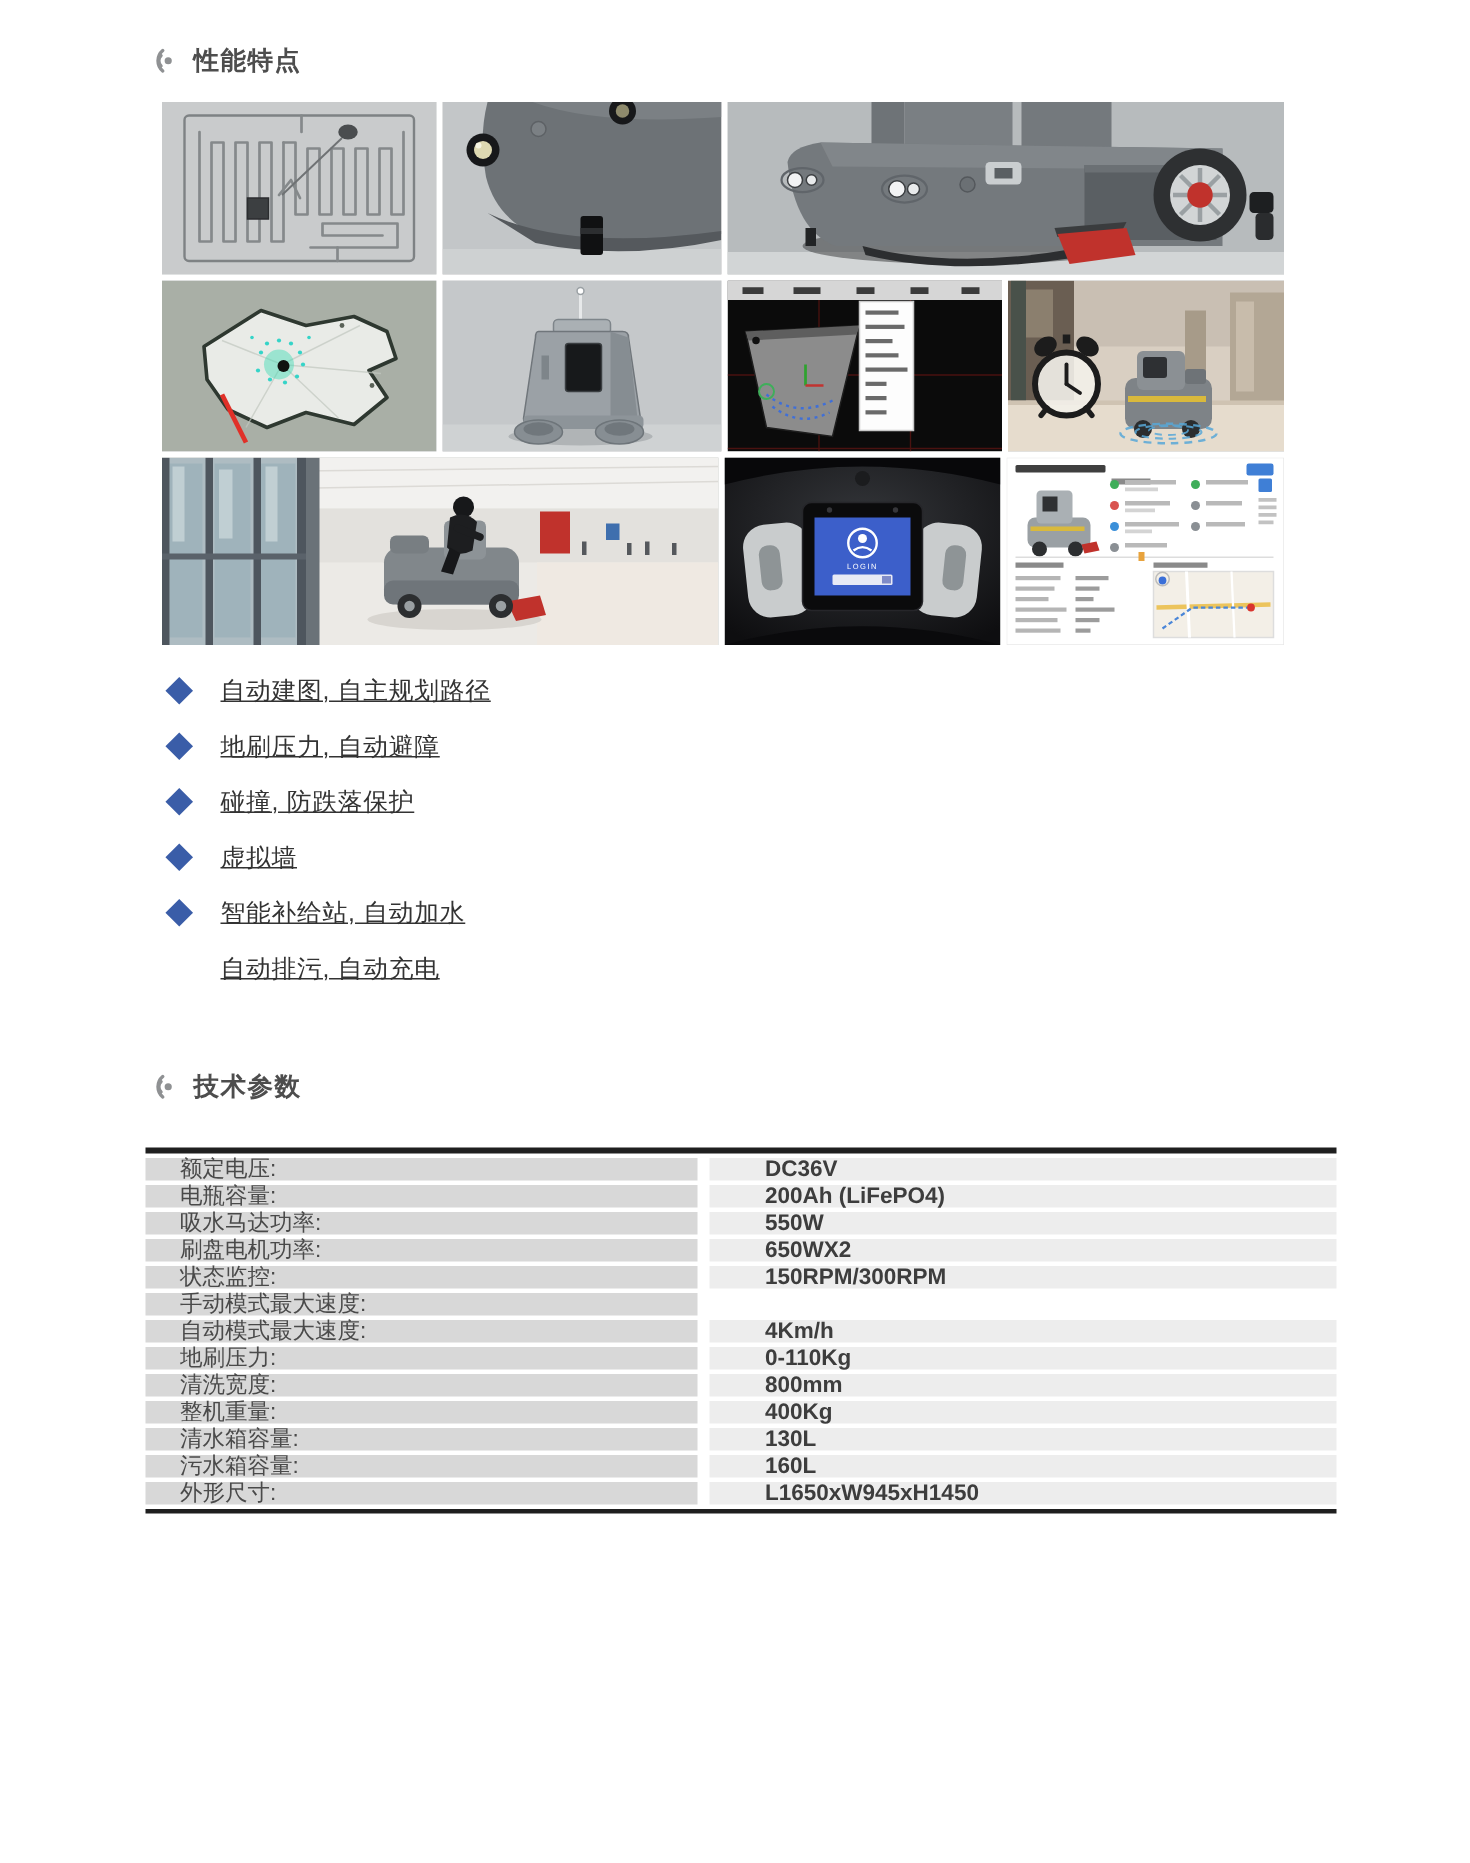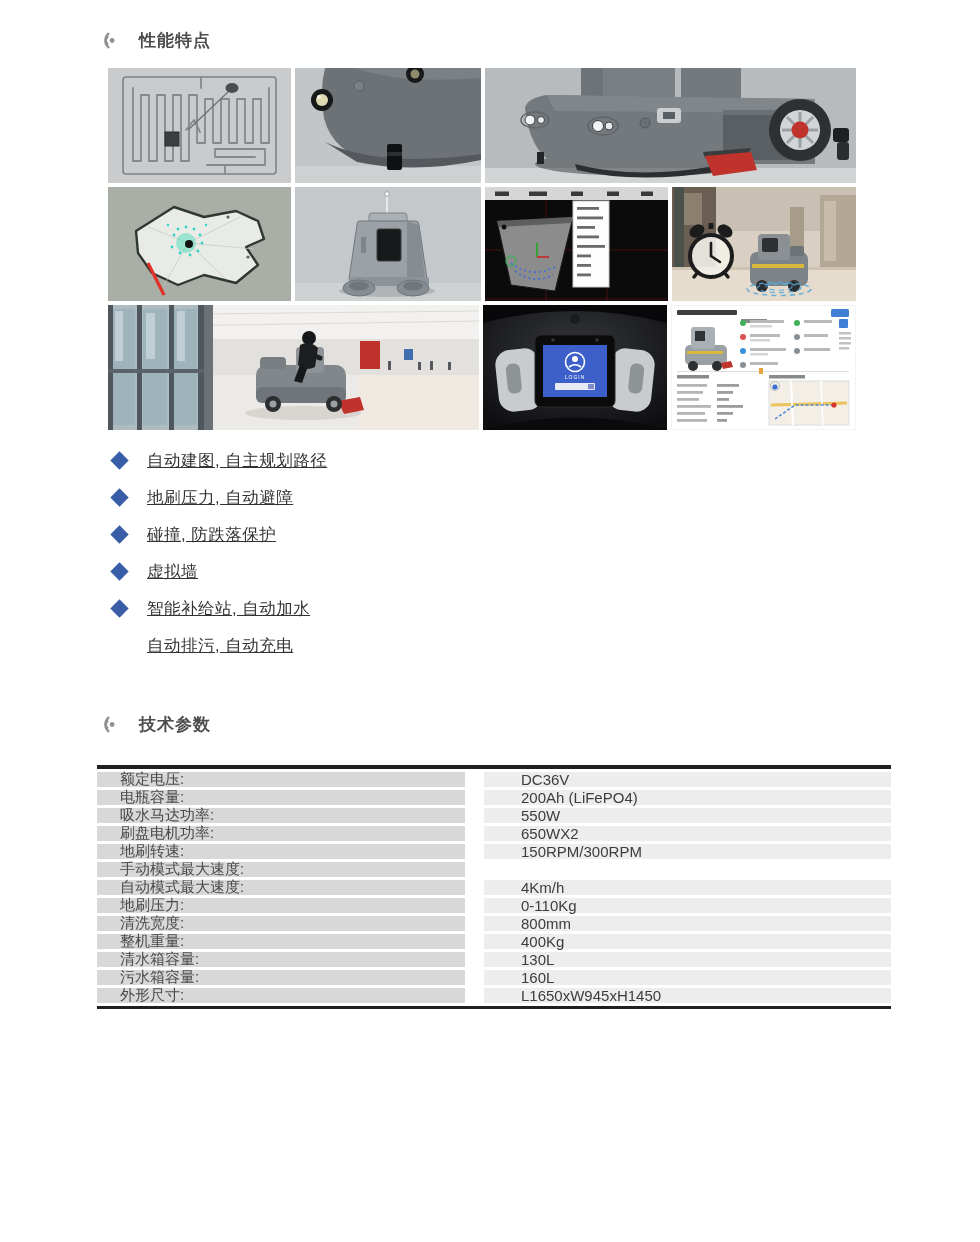--- a/index.html
+++ b/index.html
@@ -1,40 +1,40 @@
 <!DOCTYPE html>
 <html style="--accent-blue: #3a5da8; --screen-blue: #3c5fca; --squeegee-red: #c0322c; --table-label-bg: #d8d8d8; --table-value-bg: #ededed; --table-bar: #1f1f1f; --header-text: #4d4d4d;"><head>
 <meta charset="utf-8">
 <style>
   html,body{margin:0;padding:0;background:#fff;}
   .page{position:relative;width:980px;height:1242px;background:#fff;overflow:hidden;
         font-family:"Liberation Sans","DejaVu Sans",sans-serif;}
   
-  .sec-header{position:absolute;left:97px;display:flex;align-items:center;gap:19px;height:26px;}
+  .sec-header{position:absolute;left:97px;display:flex;align-items:center;gap:9px;height:26px;}
   .sec-header .t{font-size:17px;font-weight:700;color:var(--header-text);letter-spacing:1px;}
   
   .g-row{position:absolute;left:108px;display:flex;gap:4px;}
   .tile{overflow:hidden;background:#c9cbcc;}
   .tile svg{display:block;}
   
   .f-col{position:absolute;top:442px;list-style:none;margin:0;padding:0;}
   .f-col.left{left:108px;}
   .f-col.right{left:549px;}
   .feature-item{height:37px;display:flex;align-items:center;}
   .diamond{width:13px;height:13px;background:var(--accent-blue);transform:rotate(45deg);
            margin:0 21px 0 5px;flex:0 0 13px;}
   .ftext{font-size:16.5px;color:#333;letter-spacing:.5px;white-space:nowrap;text-decoration:underline;}
   
   .spec-table{position:absolute;left:97px;top:765px;width:794px;}
   .tbar{height:4px;background:var(--table-bar);}
   .tbar.bottom{height:3px;margin-top:3px;}
   .trow{display:flex;height:15px;margin-top:3px;}
   .cell{display:flex;align-items:center;font-size:15px;}
   .cell.label{width:345px;background:var(--table-label-bg);padding-left:23px;color:#4a4a4a;}
-  .cell.value{flex:1;background:var(--table-value-bg);margin-left:19px;padding-left:37px;color:#3d3d3d;}
+  .cell.value{flex:1;background:var(--table-value-bg);margin-left:8px;padding-left:37px;color:#3d3d3d;font-weight:bold;}
 </style>
 </head>
 <body>
 
 <div class="page">
 
   <div class="sec-header" style="top:27px">
     <svg width="23" height="23" viewBox="0 0 24 24">
       <path d="M12 4.9 A9.3 9.3 0 0 0 12 19.1" fill="none" stroke="#8f9193" stroke-width="2.4" stroke-linecap="round"></path>
       <path d="M10.8 8.4 A5 5 0 0 0 10.8 15.6" fill="none" stroke="#8f9193" stroke-width="2.4" stroke-linecap="round"></path>
@@ -465,21 +465,21 @@
         </div>
         <div class="trow">
           <div class="cell label">吸水马达功率:</div>
           <div class="cell value">550W</div>
         </div>
         <div class="trow">
           <div class="cell label">刷盘电机功率:</div>
           <div class="cell value">650WX2</div>
         </div>
         <div class="trow">
-          <div class="cell label">地刷转速:</div>
+          <div class="cell label">状态监控:</div>
           <div class="cell value">150RPM/300RPM</div>
         </div>
         <div class="trow">
           <div class="cell label">手动模式最大速度:</div>
         </div>
         <div class="trow">
           <div class="cell label">自动模式最大速度:</div>
           <div class="cell value">4Km/h</div>
         </div>
         <div class="trow">

